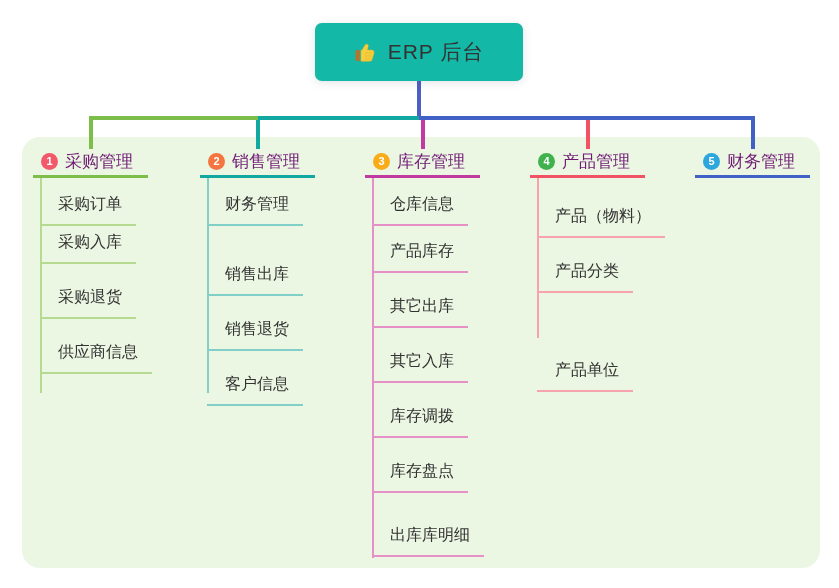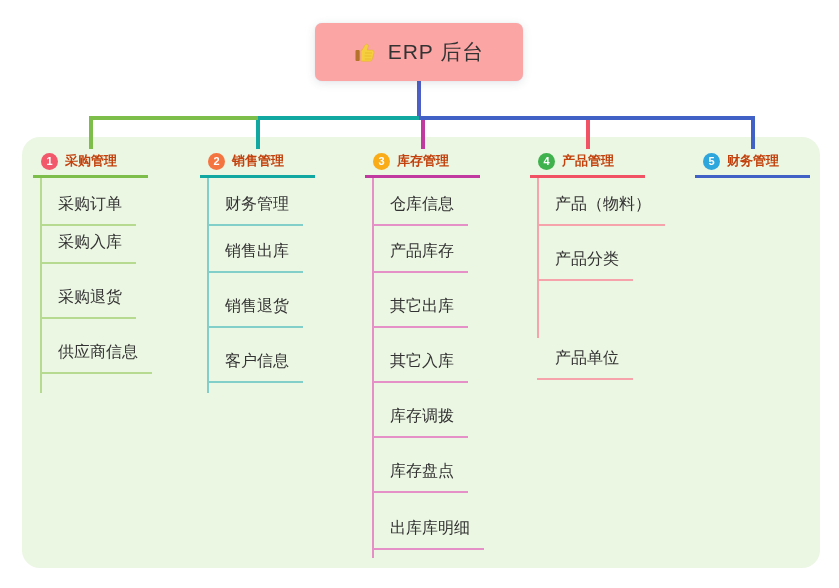--- a/index.html
+++ b/index.html
@@ -18,21 +18,21 @@
     left: 22px; top: 137px;
     width: 798px; height: 431px;
     border-radius: 18px;
   }
 
   
   .root-node {
     position: absolute;
     left: 315px; top: 23px;
     width: 208px; height: 58px;
-    background: #fca5a5;
+    background: #14b8a6;
     border-radius: 7px;
     box-shadow: 0 2px 10px rgba(60,70,90,0.14), 0 0 1px rgba(60,70,90,0.18);
     display: flex; align-items: center; justify-content: center;
     gap: 10px;
     z-index: 5;
   }
   .root-title {
     font-size: 21px;
     color: #333333;
     font-weight: 500;
@@ -54,23 +54,23 @@
   .badge {
     width: 17px; height: 17px;
     border-radius: 50%;
     color: #ffffff;
     font-size: 11px;
     font-weight: bold;
     display: inline-flex; align-items: center; justify-content: center;
     flex: 0 0 auto;
   }
   .branch-title {
-    font-size: 13px;
-    font-weight: 700;
-    color: #c2410c;
+    font-size: 17px;
+    font-weight: 400;
+    color: #701a75;
     white-space: nowrap;
   }
   .branch-children { position: relative; }
   .spine { position: absolute; left: 7px; top: 0; width: 2px; }
   .child-item {
     margin-left: 7px;
     display: flex;
     align-items: flex-end;
     width: fit-content;
     padding: 0 14px 9px 18px;
@@ -136,21 +136,21 @@
       <div class="branch-column" style="left: 200px; top: 147px; width: 115px;">
         <div class="branch-header" style="border-bottom: 3px solid rgb(17, 168, 161);">
           <span class="badge" style="background: rgb(245, 117, 64);">2</span>
           <span class="branch-title">销售管理</span>
         </div>
         <div class="branch-children">
           <div class="spine" style="background: rgb(130, 207, 202); height: 215px;"></div>
           <div class="child-item" style="height: 48px; border-bottom: 2px solid rgb(130, 207, 202);">
             <span class="child-label">财务管理</span>
           </div>
-          <div class="child-item" style="height: 47px; border-bottom: 2px solid rgb(130, 207, 202);">
+          <div class="child-item" style="height: 70px; border-bottom: 2px solid rgb(130, 207, 202);">
             <span class="child-label">销售出库</span>
           </div>
           <div class="child-item" style="height: 55px; border-bottom: 2px solid rgb(130, 207, 202);">
             <span class="child-label">销售退货</span>
           </div>
           <div class="child-item" style="height: 55px; border-bottom: 2px solid rgb(130, 207, 202);">
             <span class="child-label">客户信息</span>
           </div>
         </div>
       </div>
@@ -172,33 +172,33 @@
           </div>
           <div class="child-item" style="height: 55px; border-bottom: 2px solid rgb(230, 144, 200);">
             <span class="child-label">其它入库</span>
           </div>
           <div class="child-item" style="height: 55px; border-bottom: 2px solid rgb(230, 144, 200);">
             <span class="child-label">库存调拨</span>
           </div>
           <div class="child-item" style="height: 55px; border-bottom: 2px solid rgb(230, 144, 200);">
             <span class="child-label">库存盘点</span>
           </div>
-          <div class="child-item" style="height: 57px; border-bottom: 2px solid rgb(230, 144, 200);">
+          <div class="child-item" style="height: 64px; border-bottom: 2px solid rgb(230, 144, 200);">
             <span class="child-label">出库库明细</span>
           </div>
         </div>
       </div>
       <div class="branch-column" style="left: 530px; top: 147px; width: 115px;">
         <div class="branch-header" style="border-bottom: 3px solid rgb(241, 83, 100);">
           <span class="badge" style="background: rgb(63, 178, 77);">4</span>
           <span class="branch-title">产品管理</span>
         </div>
         <div class="branch-children">
           <div class="spine" style="background: rgb(247, 163, 171); height: 160px;"></div>
-          <div class="child-item" style="height: 48px; border-bottom: 2px solid rgb(247, 163, 171);">
+          <div class="child-item" style="height: 60px; border-bottom: 2px solid rgb(247, 163, 171);">
             <span class="child-label">产品（物料）</span>
           </div>
           <div class="child-item" style="height: 55px; border-bottom: 2px solid rgb(247, 163, 171);">
             <span class="child-label">产品分类</span>
           </div>
           <div class="child-item" style="height: 55px; border-bottom: 2px solid rgb(247, 163, 171); margin-top: 44px;">
             <span class="child-label">产品单位</span>
           </div>
         </div>
       </div>

